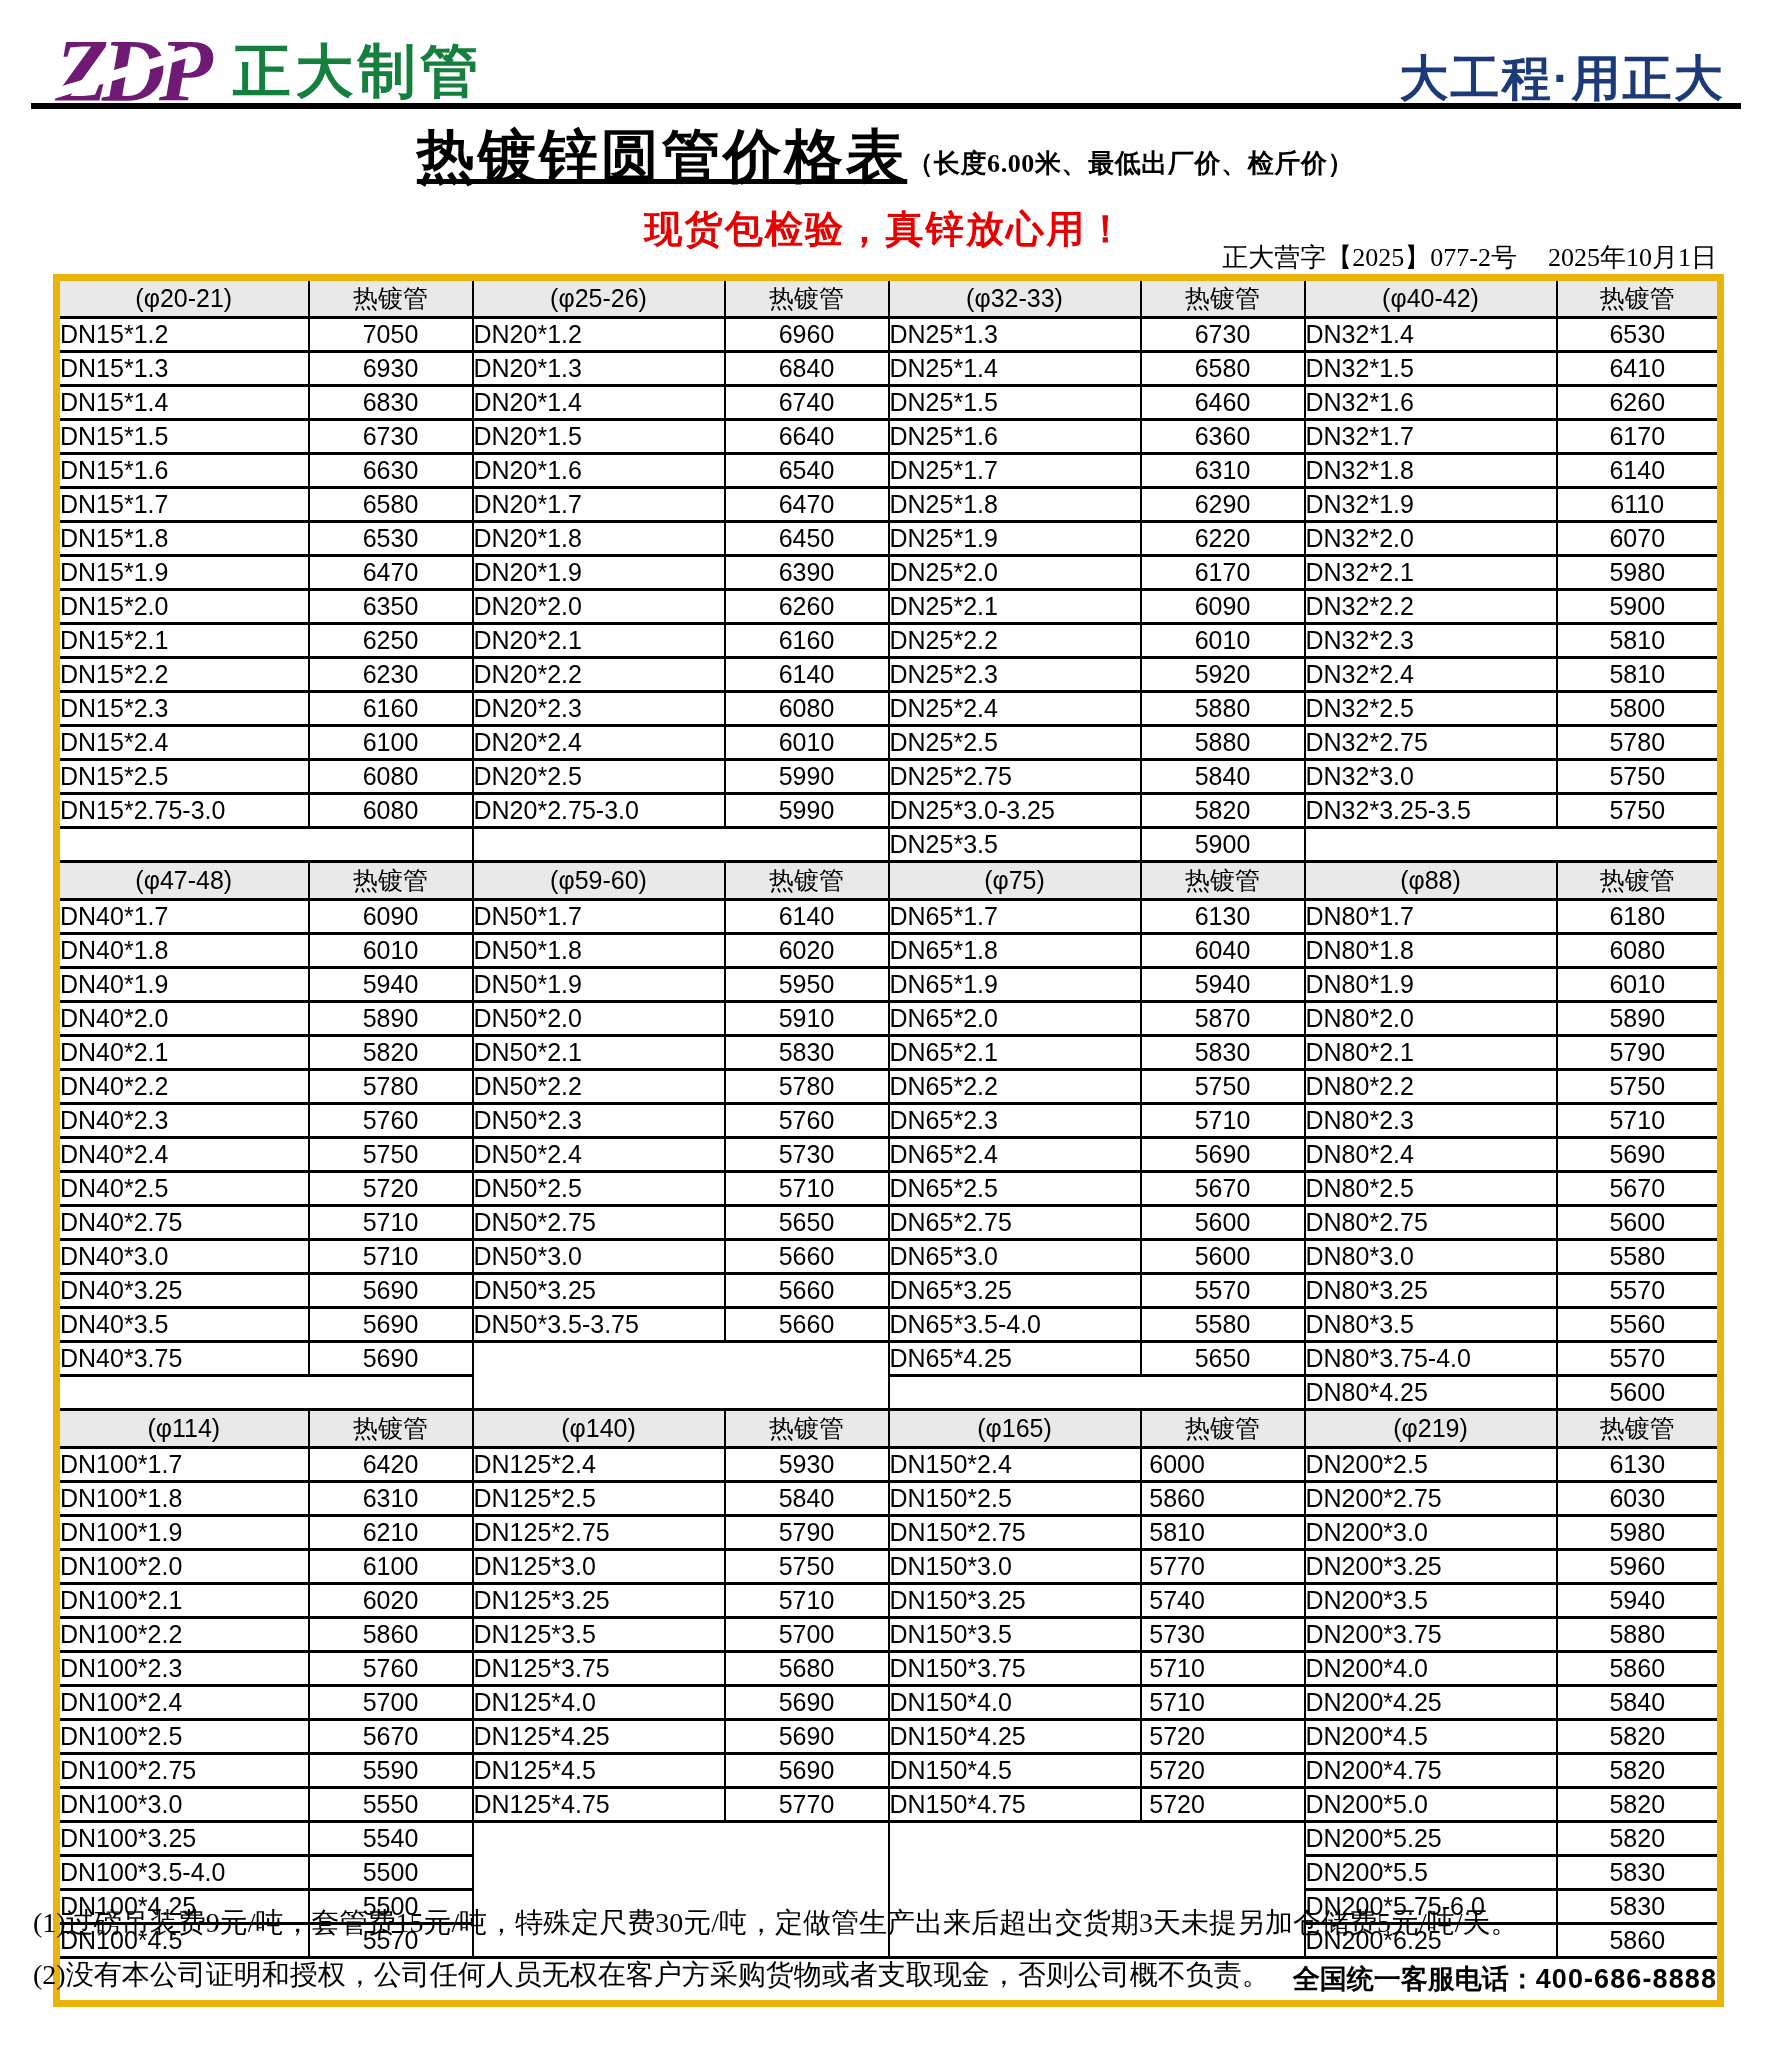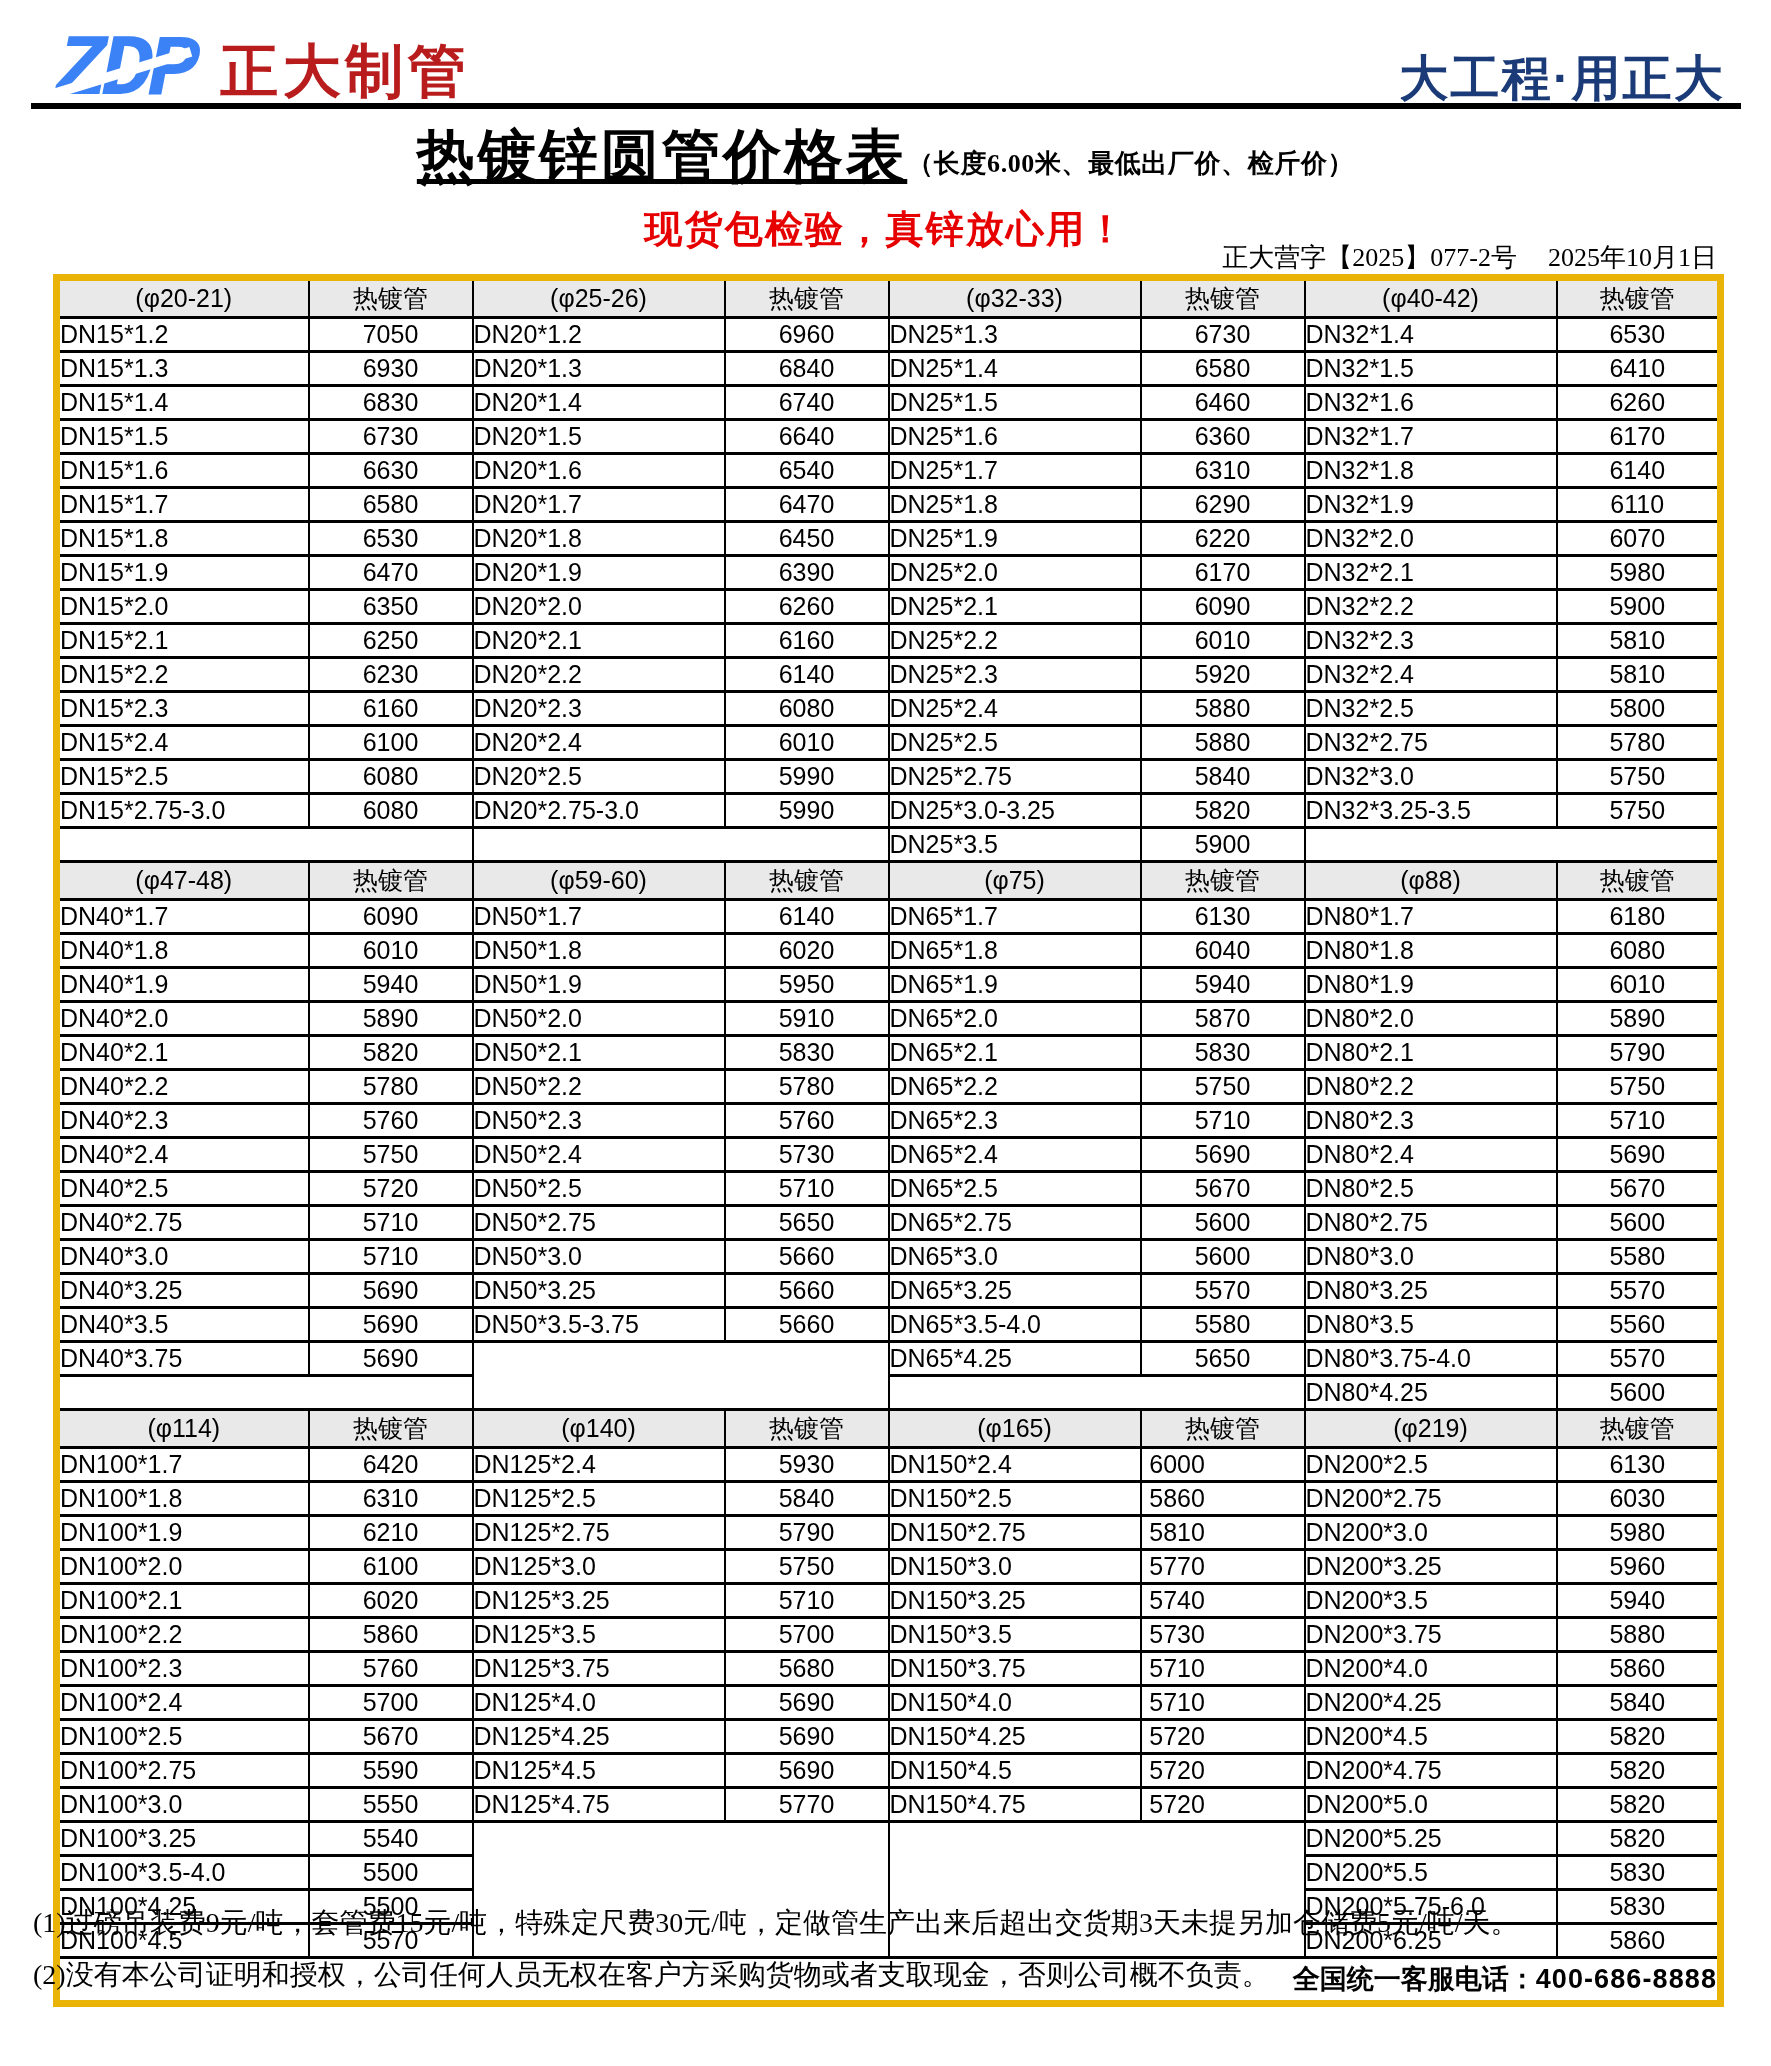--- a/index.html
+++ b/index.html
@@ -12,35 +12,35 @@
     color:#000;
     overflow:hidden;
   }
   
   .logo-row{
     position:absolute;left:55px;top:27px;
     display:flex;align-items:center;gap:19px;
   }
   .logo-zdp{
     position:relative;
-    font-family:Liberation Mono, monospace;
+    font-family:Liberation Serif, serif;
     font-size:88px;font-weight:900;font-style:italic;
     letter-spacing:-6.7px;line-height:1;
-    color:#3b82f6;
+    color:#701a75;
     padding-right:7.8px;
   }
   .logo-zdp::after{
     content:"";position:absolute;
     left:-5.6px;top:41px;width:145px;height:10px;
     background:#ffffff;
     transform:rotate(-17deg);
   }
   .logo-name{
     font-size:58px;font-weight:900;line-height:1;
-    color:#b91c1c;letter-spacing:4.5px;
+    color:#15803d;letter-spacing:4.5px;
   }
   .slogan{
     position:absolute;right:46px;top:46px;
     font-size:49px;font-weight:900;color:#1b3a78;letter-spacing:2.2px;
   }
   .top-rule{
     position:absolute;left:31px;width:1710px;top:103px;height:5.6px;background:#000;
   }
   
   .title-line{

